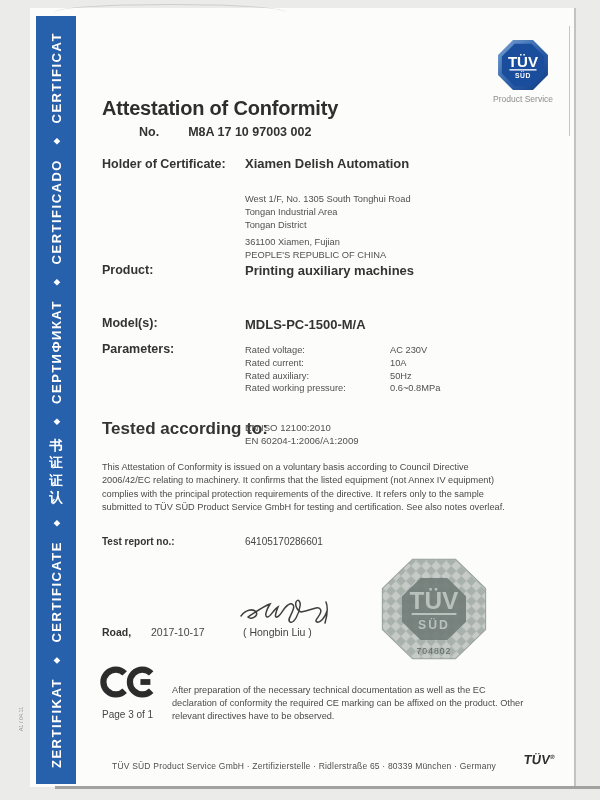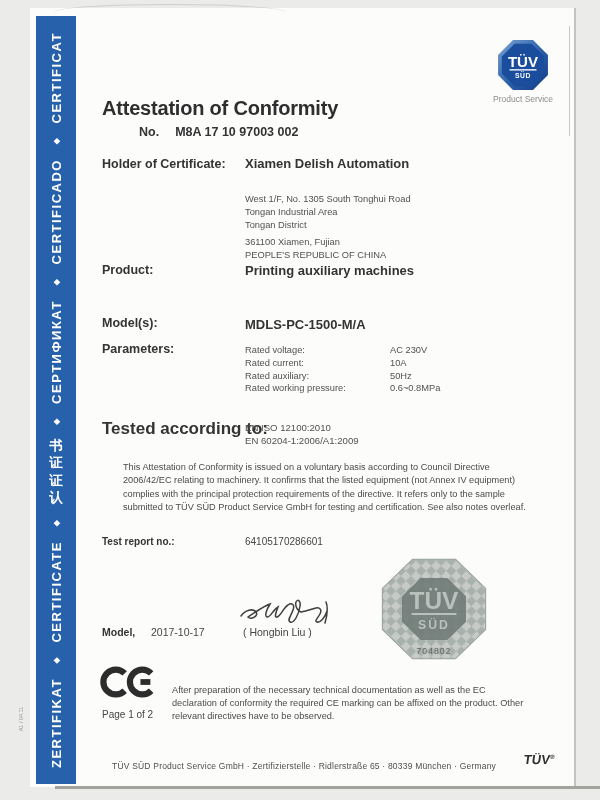--- a/index.html
+++ b/index.html
@@ -45,31 +45,31 @@
   .logo-svg { position:absolute; left:496px; top:38px; width:54px; height:54px; }
   .logo-caption {
     position:absolute; left:478px; top:94px; width:90px; text-align:center;
     font-size:8.5px; color:#8d8d8a;
   }
   .title {
     position:absolute; left:102px; top:97px; font-size:20px; font-weight:bold;
     color:#2e2e2e; letter-spacing:-0.2px;
   }
   .cert-no { position:absolute; left:102px; top:125px; font-size:12.5px; font-weight:bold; color:#333; }
-  .cert-no .no-label { margin-right:16px;padding-left:37px; }
+  .cert-no .no-label { margin-right:29px;padding-left:37px; }
   
   .flabel { position:absolute; left:102px; font-size:12.5px; font-weight:bold; color:#343434; }
   .fvalue-bold { position:absolute; left:245px; font-size:13px; font-weight:bold; color:#343434; line-height:17px; }
   .fsmall { position:absolute; left:245px; font-size:9.3px; color:#515151; line-height:13px; }
   .ptable { position:absolute; left:245px; top:344px; font-size:9.3px; color:#515151; }
   .prow { display:flex; line-height:12.8px; }
   .pname { width:145px; }
   .statement {
     position:absolute; left:102px; top:461px; width:416px;
-    font-size:9.2px; line-height:13.4px; color:#4a4a4a;margin-left:21px;
+    font-size:9.2px; line-height:13.4px; color:#4a4a4a;
   }
   .tr-label { position:absolute; left:102px; top:536px; font-size:10px; font-weight:bold; color:#343434;text-align:center; }
   .tr-value { position:absolute; left:245px; top:536px; font-size:10px; color:#454545; }
   
   .stamp-svg { position:absolute; left:373px; top:552px; width:122px; height:114px; }
   .sig-svg { position:absolute; left:237px; top:592px; width:104px; height:34px; }
   .date-label { position:absolute; left:102px; top:626px; font-size:10.5px; font-weight:bold; color:#343434; }
   .date-value { position:absolute; left:151px; top:626px; font-size:10.5px; color:#454545; }
   .signatory { position:absolute; left:243px; top:626px; font-size:10.5px; color:#454545; }
   
@@ -204,29 +204,29 @@
   <path d="M73.1,25.6 L91.5,43.4 L91.5,68.6 L73.1,86.4 L46.9,86.4 L28.5,68.6 L28.5,43.4 L46.9,25.6 Z" fill="#727d78" opacity="0.92"></path>
   <text x="60" y="56" text-anchor="middle" font-family="Liberation Sans, sans-serif" font-size="24" font-weight="bold" fill="#b9c1bd">TÜV</text>
   <line x1="38" y1="61" x2="82" y2="61" stroke="#b9c1bd" stroke-width="2"></line>
   <text x="60" y="76" text-anchor="middle" font-family="Liberation Sans, sans-serif" font-size="12" font-weight="bold" fill="#b9c1bd" letter-spacing="2">SÜD</text>
   <text x="60" y="100" text-anchor="middle" font-family="Liberation Sans, sans-serif" font-size="8.5" fill="#5c6661" letter-spacing="1">704802</text>
 </svg>
 
 <svg class="sig-svg" viewBox="0 0 104 34">
   <path d="M4,24 C8,18 16,16 19,20 C22,24 14,28 11,25 C17,21 27,14 33,12 C30,17 27,24 30,25 C33,26 36,18 41,15 C39,20 37,26 40,25 C44,24 46,16 51,13 C55,10 58,13 56,18 C54,24 50,28 53,30 C57,32 62,22 63,14 C64,10 61,6 59,10 C58,13 60,19 64,20 C70,19 75,17 79,16 C83,15 85,18 83,22 C81,26 77,29 80,30 C83,31 88,26 90,19 M89,10 C91,15 90,24 88,31" fill="none" stroke="#3f3f3f" stroke-width="1.5" stroke-linecap="round"></path>
 </svg>
-<div class="date-label">Model,</div>
+<div class="date-label">Road,</div>
 <div class="date-value">2017-10-17</div>
 <div class="signatory">( Hongbin Liu )</div>
 
 <svg class="ce-svg" viewBox="0 0 70 40">
   <path d="M31,9.5 A 15 15 0 1 0 31,30.5" fill="none" stroke="#2c2c2c" stroke-width="7.5"></path>
   <path d="M63,9.5 A 15 15 0 1 0 63,30.5" fill="none" stroke="#2c2c2c" stroke-width="7.5"></path>
   <line x1="50" y1="20" x2="62" y2="20" stroke="#2c2c2c" stroke-width="7"></line>
 </svg>
 <div class="ce-note">After preparation of the necessary technical documentation as well as the EC declaration of conformity the required CE marking can be affixed on the product. Other relevant directives have to be observed.</div>
 
-<div class="page-info">Page 1 of 2</div>
+<div class="page-info">Page 3 of 1</div>
 
 <div class="footer-text">TÜV SÜD Product Service GmbH · Zertifizierstelle · Ridlerstraße 65 · 80339 München · Germany</div>
 <div class="footer-logo"><span>TÜV</span><sup>®</sup></div>
 
 <div class="bottom-line"></div>
 
 </body></html>

